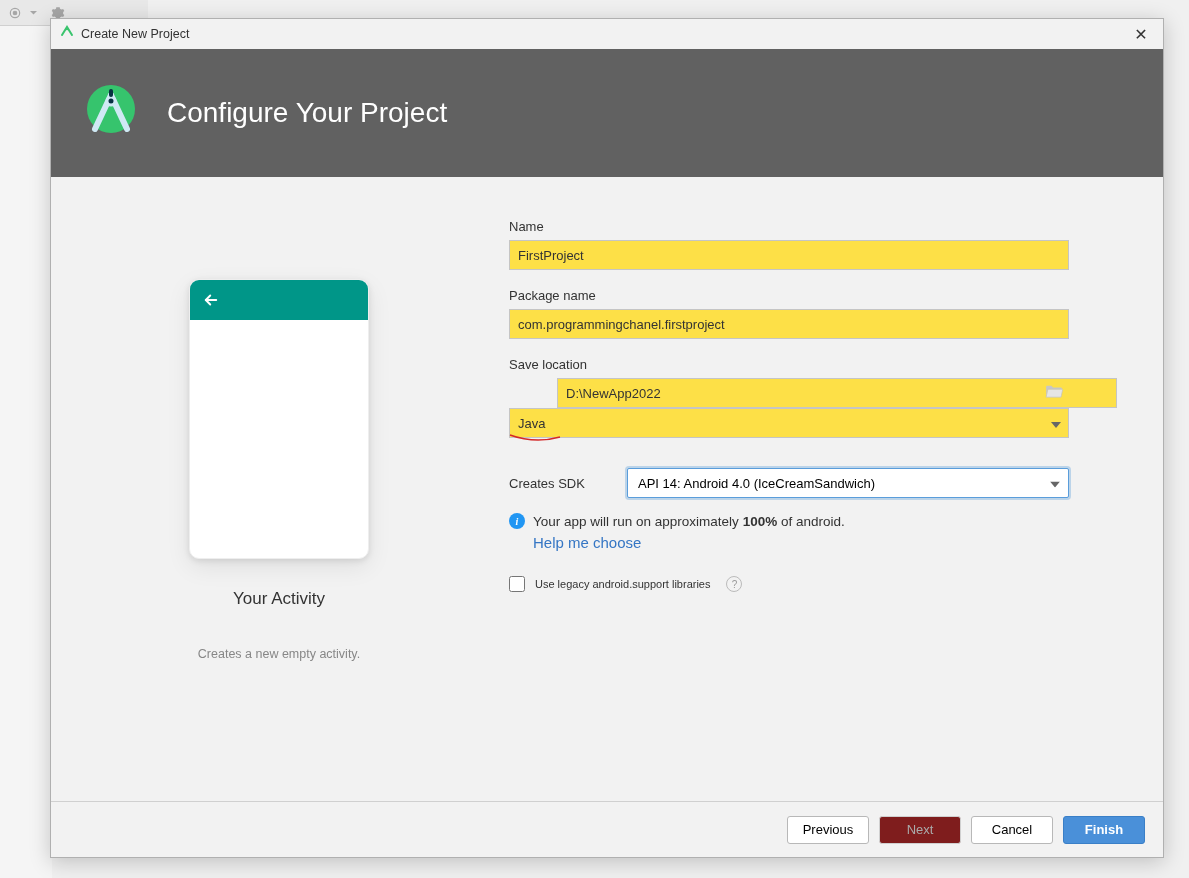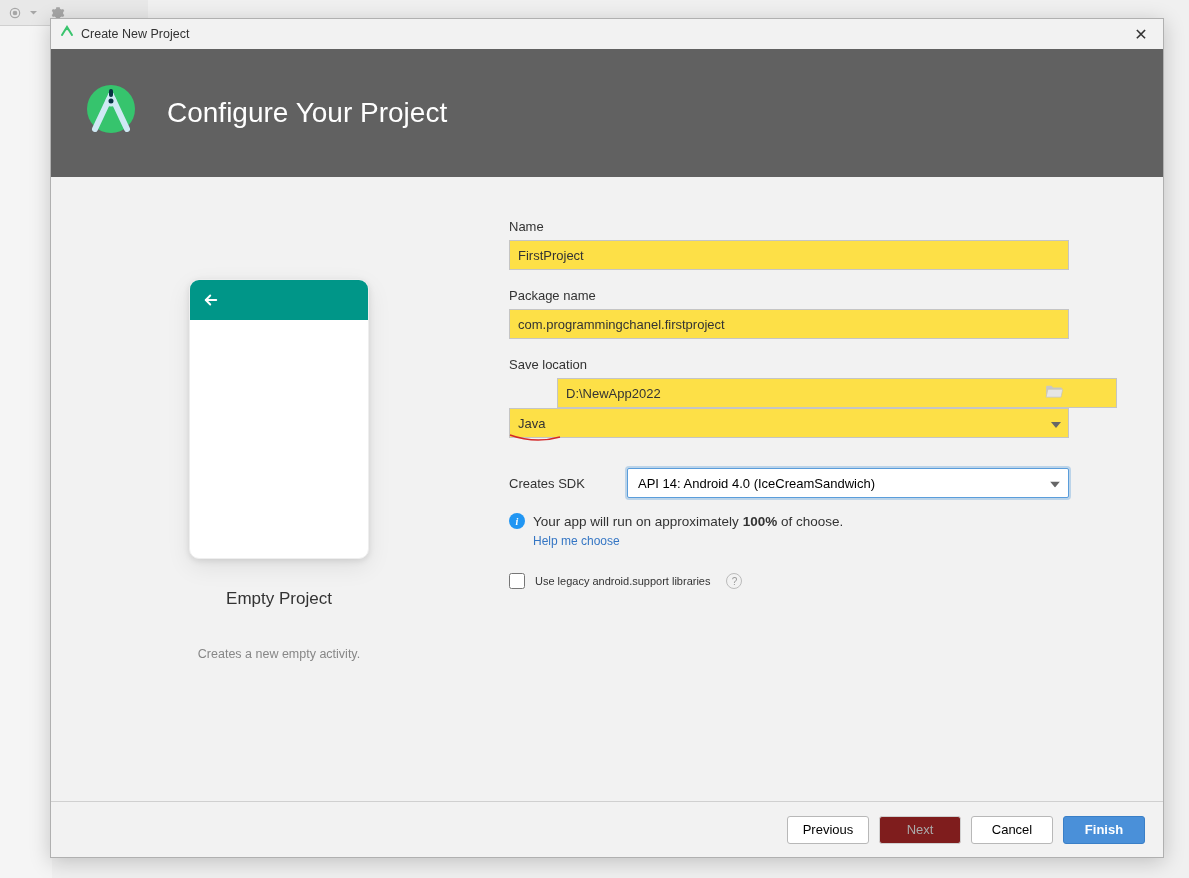--- a/index.html
+++ b/index.html
@@ -194,21 +194,21 @@
       font-style: italic;
       font-weight: bold;
       font-size: 10px;
       flex-shrink: 0;
       margin-top: 1px;
     }
     .info-text { font-size: 13.5px; color: #333; }
     .info-text strong { font-weight: 600; }
     .help-link {
       color: #3576c4;
-      font-size: 12px;
+      font-size: 15px;
       text-decoration: none;
       margin-left: 24px;
       margin-top: 4px;
       display: inline-block;
     }
     .check-row {
       display: flex;
       align-items: center;
       gap: 10px;
       margin-top: 24px;
@@ -299,21 +299,21 @@
   <div class="body">
     <div class="preview-col">
       <div class="phone-preview">
         <div class="phone-appbar">
           <svg width="18" height="18" viewBox="0 0 24 24" fill="none" stroke="#fff" stroke-width="2.5" stroke-linecap="round" stroke-linejoin="round">
               <path d="M19 12H5"></path>
               <path d="M11 18l-6-6 6-6"></path>
             </svg>
         </div>
       </div>
-      <div class="preview-title">Empty Project</div>
+      <div class="preview-title">Your Activity</div>
       <div class="preview-desc">Creates a new empty activity.</div>
     </div>
 
     <div class="form-col">
       <div class="field-label">Name</div>
       <input class="text-input" value="FirstProject" style="">
 
       <div class="field-label">Package name</div>
       <input class="text-input" value="com.programmingchanel.firstproject" style="">
 
@@ -351,21 +351,21 @@
                 <path d="M0 0 L5 6 L10 0z" fill="#666"></path>
               </svg>
           </span>
         </div>
       </div>
 
       <div class="info-row">
         <span class="info-icon-bg">i</span>
         <div>
           <span class="info-text">
-            <span>Your app will run on approximately </span><strong>100%</strong><span> of choose.</span>
+            <span>Your app will run on approximately </span><strong>100%</strong><span> of android.</span>
           </span><br>
           <a href="#" class="help-link" style="margin-left:0;">Help me choose</a>
         </div>
       </div>
 
       <div class="check-row">
         <input type="checkbox" id="legacy" style="">
         <label for="legacy">Use legacy android.support libraries</label>
         <span class="help-q">?</span>
       </div>

